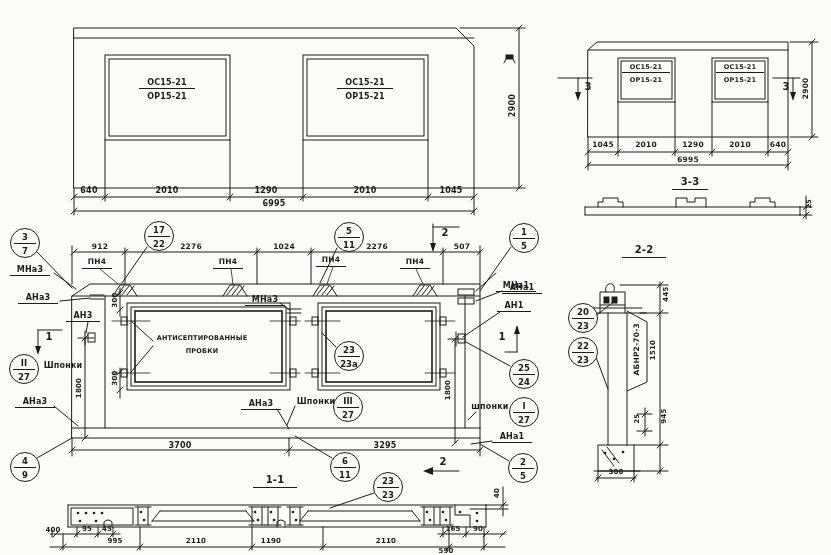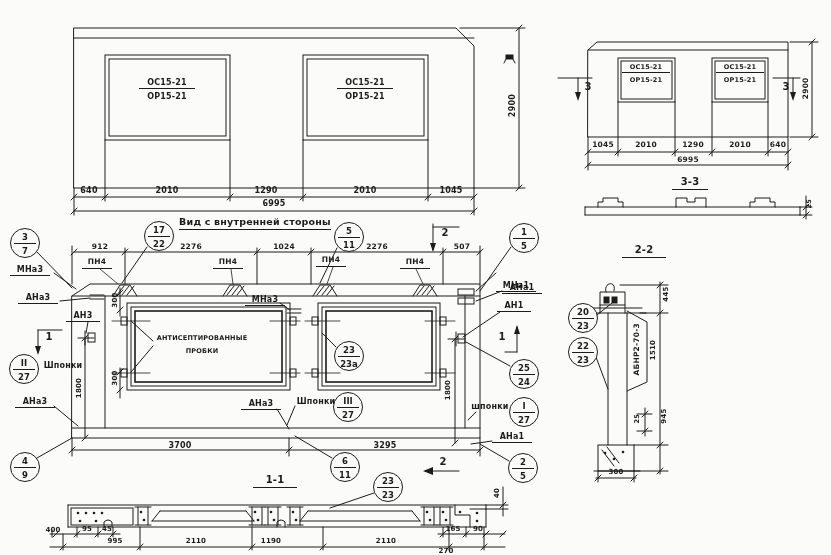--- a/index.html
+++ b/index.html
@@ -207,21 +207,20 @@
 <span class="t t75" style="left:673px;top:141px;width:40px">1290</span>
 <span class="t t75" style="left:720px;top:141px;width:40px">2010</span>
 <span class="t t75" style="left:758px;top:141px;width:40px">640</span>
 <span class="t t75" style="left:668px;top:156px;width:40px">6995</span>
 <span class="t t75 rot" style="left:786px;top:84px;width:40px">2900</span>
 <span class="t t10" style="left:581px;top:81px;width:14px">3</span>
 <span class="t t10" style="left:779px;top:81px;width:14px">3</span>
 <span class="t t10 u" style="left:672px;top:176px;width:36px">3-3</span>
 <span class="t t65 rot" style="left:790px;top:200px;width:40px">25</span>
 
-<span class="t t95 u" style="left:179px;top:217px;width:152px">Вид с внутренней стороны</span>
 <span class="t t75" style="left:80px;top:243px;width:40px">912</span>
 <span class="t t75" style="left:171px;top:243px;width:40px">2276</span>
 <span class="t t75" style="left:264px;top:243px;width:40px">1024</span>
 <span class="t t75" style="left:357px;top:243px;width:40px">2276</span>
 <span class="t t75" style="left:442px;top:243px;width:40px">507</span>
 <span class="t t75 u" style="left:82px;top:258px;width:30px">ПН4</span>
 <span class="t t75 u" style="left:213px;top:258px;width:30px">ПН4</span>
 <span class="t t75 u" style="left:316px;top:256px;width:30px">ПН4</span>
 <span class="t t75 u" style="left:400px;top:258px;width:30px">ПН4</span>
 <span class="t u" style="left:10px;top:265px;width:40px">МНа3</span>
@@ -251,21 +250,21 @@
 <span class="t t10" style="left:496px;top:331px;width:12px">1</span>
 
 <span class="t t10 u" style="left:253px;top:474px;width:44px">1-1</span>
 <span class="t t7" style="left:40px;top:526px;width:26px">400</span>
 <span class="t t7" style="left:77px;top:525px;width:20px">95</span>
 <span class="t t7" style="left:97px;top:525px;width:20px">45</span>
 <span class="t t7" style="left:103px;top:537px;width:24px">995</span>
 <span class="t t7" style="left:181px;top:537px;width:30px">2110</span>
 <span class="t t7" style="left:256px;top:537px;width:30px">1190</span>
 <span class="t t7" style="left:371px;top:537px;width:30px">2110</span>
-<span class="t t7" style="left:434px;top:547px;width:24px">270</span>
+<span class="t t7" style="left:434px;top:547px;width:24px">590</span>
 <span class="t t7" style="left:442px;top:525px;width:22px">165</span>
 <span class="t t7" style="left:469px;top:525px;width:18px">90</span>
 <span class="t t7 rot" style="left:477px;top:489px;width:40px">40</span>
 
 <span class="t t10 u" style="left:622px;top:244px;width:44px">2-2</span>
 <span class="t t75 rot" style="left:602px;top:345px;width:70px">АБНР2-70-3</span>
 <span class="t t7 rot" style="left:646px;top:290px;width:40px">445</span>
 <span class="t t7 rot" style="left:633px;top:346px;width:40px">1510</span>
 <span class="t t7 rot" style="left:644px;top:412px;width:40px">945</span>
 <span class="t t65 rot" style="left:618px;top:415px;width:40px">25</span>

